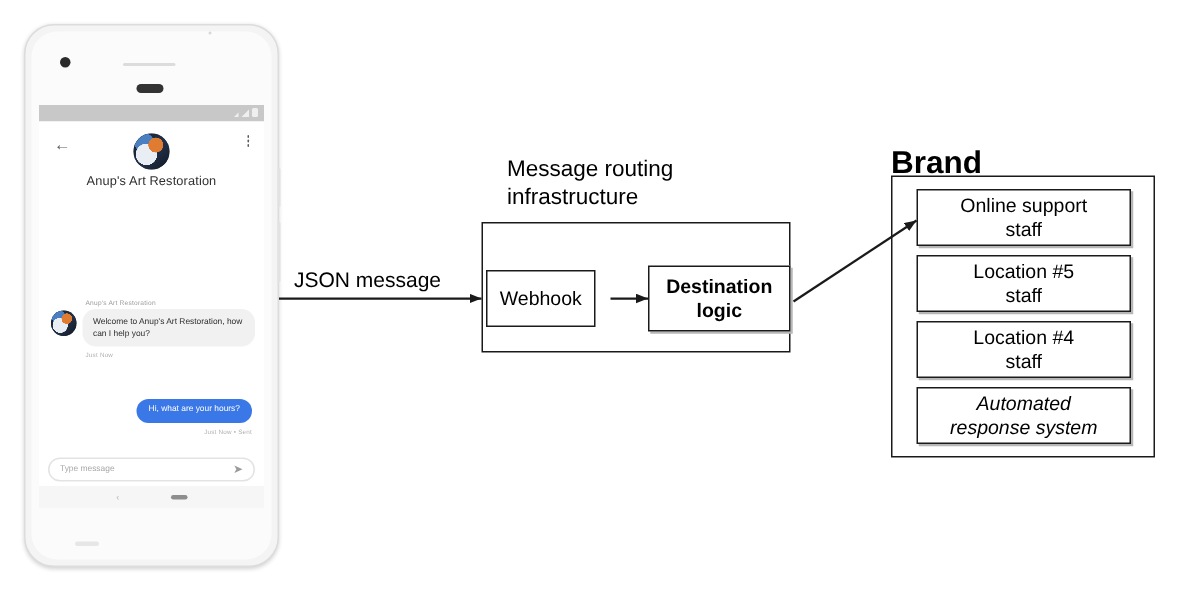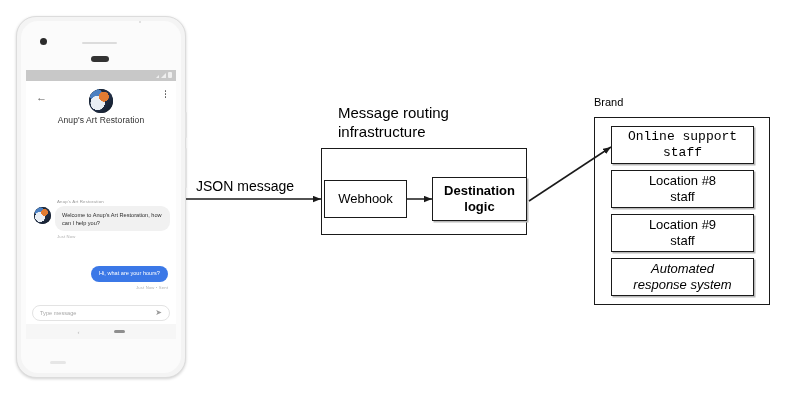--- a/index.html
+++ b/index.html
@@ -398,43 +398,43 @@
   </div>
 </div>
 
 <div class="dg-label" style="left:196px; top:178px; width:115px;">JSON message</div>
 
 <div class="dg-label" style="left:338px; top:104px; width:172px; font-size:15px;">Message routing
 infrastructure</div>
 
 <div class="dg-box" style="left:321px; top:148px; width:206px; height:87px;"></div>
 
-<div class="dg-box" style="left:324px; top:180px; width:83px; height:38px;">
+<div class="dg-box" style="left:324px; top:180px; width:73px; height:38px;">
   <span class="bx-txt">Webhook</span>
 </div>
 
 <div class="dg-box shadowed" style="left:432px; top:177px; width:95px; height:44px;font-weight:bold;">
   <span class="bx-txt">Destination
 logic</span>
 </div>
 
-<div class="dg-label" style="left:594px; top:96px; width:175px; font-size:11px;">Brand</div>
+<div class="dg-label" style="left:594px; top:96px; width:175px; font-size:21px;font-weight:bold;">Brand</div>
 
 <div class="dg-box" style="left:594px; top:117px; width:176px; height:188px;"></div>
 
-<div class="dg-box shadowed" style="left:611px; top:126px; width:143px; height:38px;font-family:Liberation Mono, monospace;">
+<div class="dg-box shadowed" style="left:611px; top:126px; width:143px; height:38px;">
   <span class="bx-txt">Online support
 staff</span>
 </div>
 <div class="dg-box shadowed" style="left:611px; top:170px; width:143px; height:38px;">
-  <span class="bx-txt">Location #8
+  <span class="bx-txt">Location #5
 staff</span>
 </div>
 <div class="dg-box shadowed" style="left:611px; top:214px; width:143px; height:38px;">
-  <span class="bx-txt">Location #9
+  <span class="bx-txt">Location #4
 staff</span>
 </div>
 <div class="dg-box shadowed" style="left:611px; top:258px; width:143px; height:38px;font-style:italic;">
   <span class="bx-txt">Automated
 response system</span>
 </div>
 
 <svg class="diag-arrow-svg" viewBox="0 0 785 401">
   <defs>
     <marker id="ah" markerWidth="9" markerHeight="9" refX="8" refY="3.2" orient="auto" markerUnits="userSpaceOnUse">

